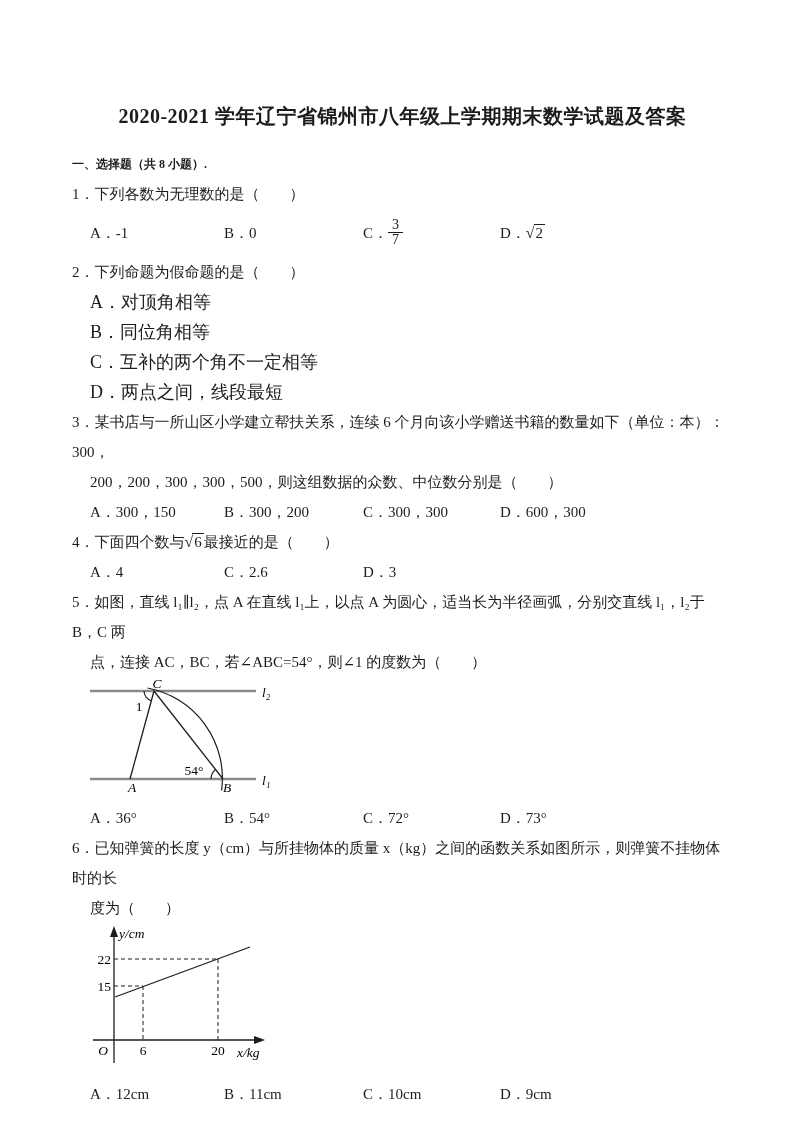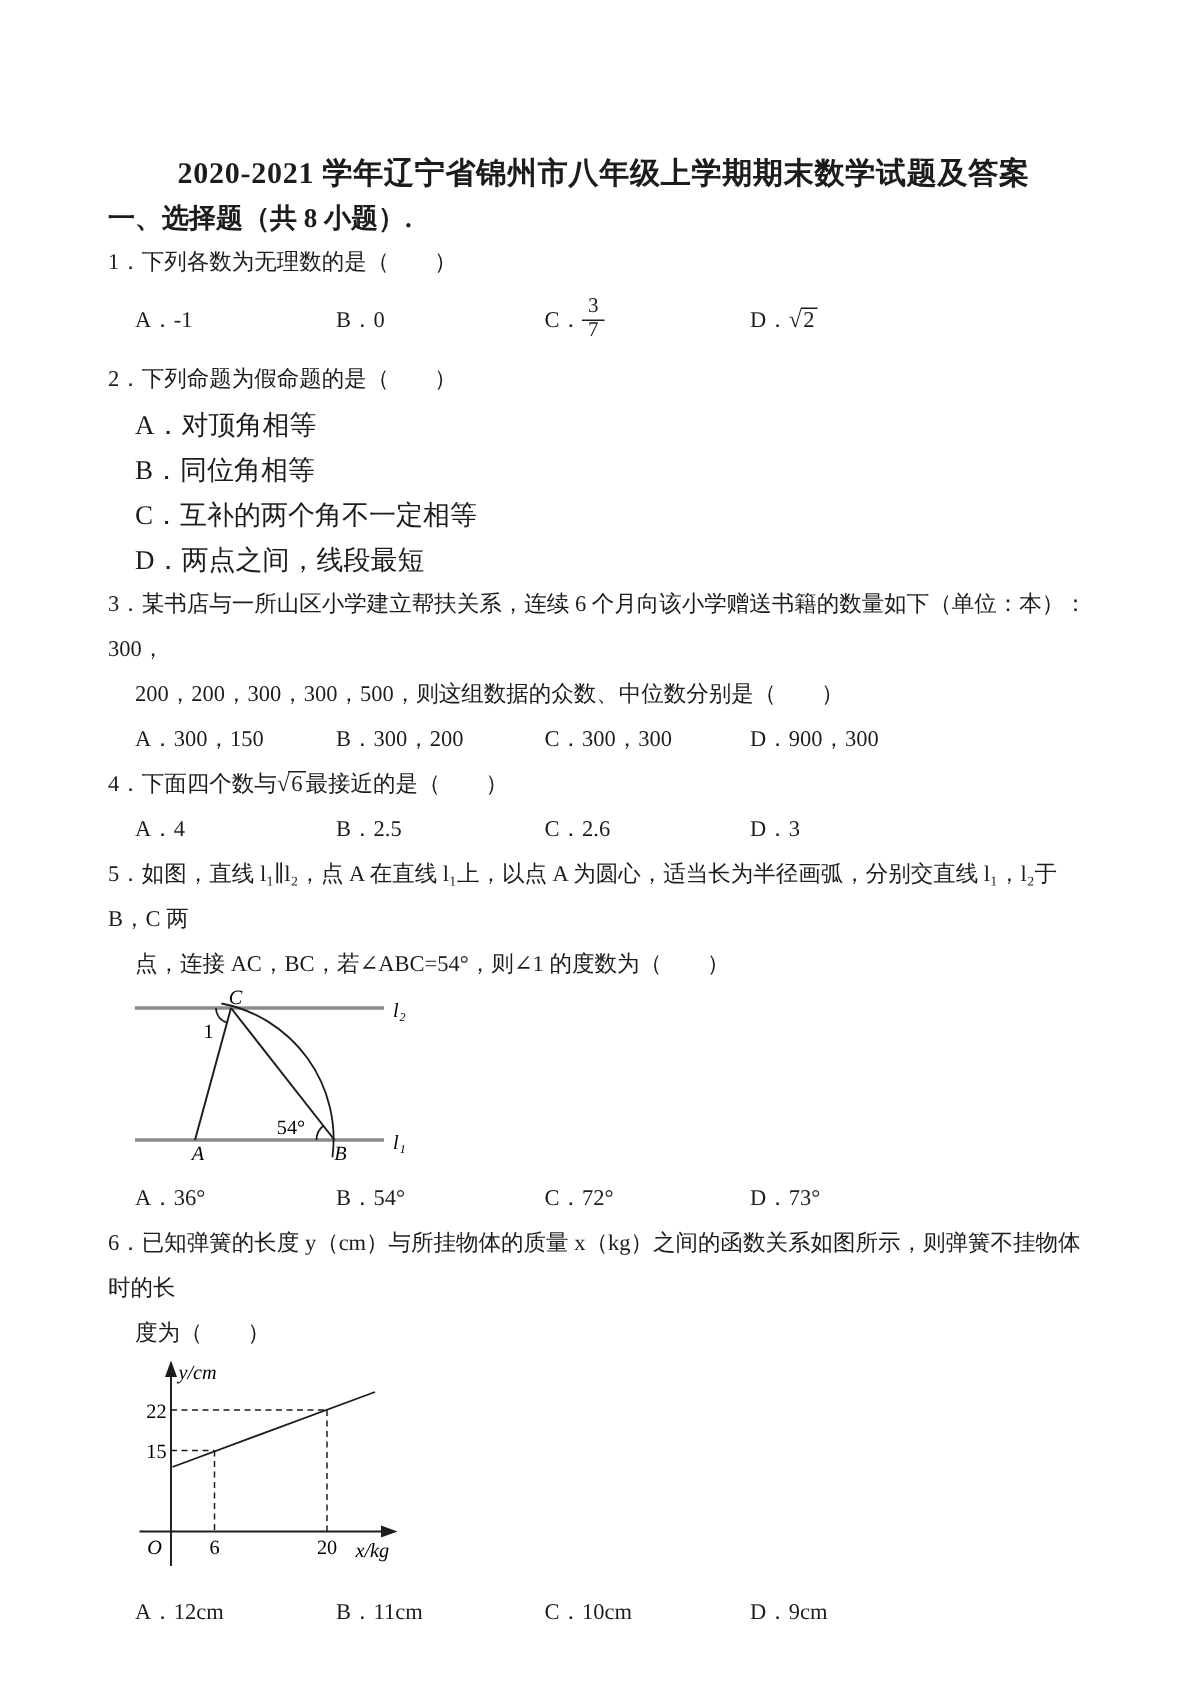--- a/index.html
+++ b/index.html
@@ -11,24 +11,25 @@
     overflow: hidden;
   }
   .doc {
     width: 793px; height: 1122px;
     padding: 102px 60px 30px 72px;
     background: #ffffff;
   }
   .title {
     font-size: 20px; font-weight: bold;
     text-align: center; line-height: 28px;
+    margin-bottom: 19px;
     letter-spacing: 0.5px;
   }
   .section-heading {
-    font-size: 18px; font-weight: bold; line-height: 30px;
+    font-size: 12px; font-weight: bold; line-height: 30px;
   }
   .stem { font-size: 15px; line-height: 30px; }
   .stem.cont { padding-left: 18px; }
   .opt-row {
     display: grid;
     grid-template-columns: 134px 139px 137px auto;
     padding-left: 18px;
     font-size: 15px; line-height: 30px;
     align-items: center;
   }
@@ -87,29 +88,28 @@
     <p class="opt-list-item">D．两点之间，线段最短</p>
   </div>
 
   <div>
     <p class="stem">3．某书店与一所山区小学建立帮扶关系，连续 6 个月向该小学赠送书籍的数量如下（单位：本）：300，</p>
     <p class="stem cont">200，200，300，300，500，则这组数据的众数、中位数分别是（　　）</p>
     <div class="opt-row">
       <span class="opt-cell">A．300，150</span>
       <span class="opt-cell">B．300，200</span>
       <span class="opt-cell">C．300，300</span>
-      <span class="opt-cell">D．900，300</span>
+      <span class="opt-cell">D．600，300</span>
     </div>
   </div>
 
   <div>
     <p class="stem"><span>4．下面四个数与</span><span class="sqrt"><span class="sign">√</span><span class="body">6</span></span><span>最接近的是（　　）</span></p>
     <div class="opt-row">
       <span class="opt-cell">A．4</span>
-      <span class="opt-cell">B．2.5</span>
       <span class="opt-cell">C．2.6</span>
       <span class="opt-cell">D．3</span>
     </div>
   </div>
 
   <div>
     <p class="stem">5．如图，直线 l₁∥l₂，点 A 在直线 l₁上，以点 A 为圆心，适当长为半径画弧，分别交直线 l₁，l₂于 B，C 两</p>
     <p class="stem cont">点，连接 AC，BC，若∠ABC=54°，则∠1 的度数为（　　）</p>
 
     <div class="figure-block">

